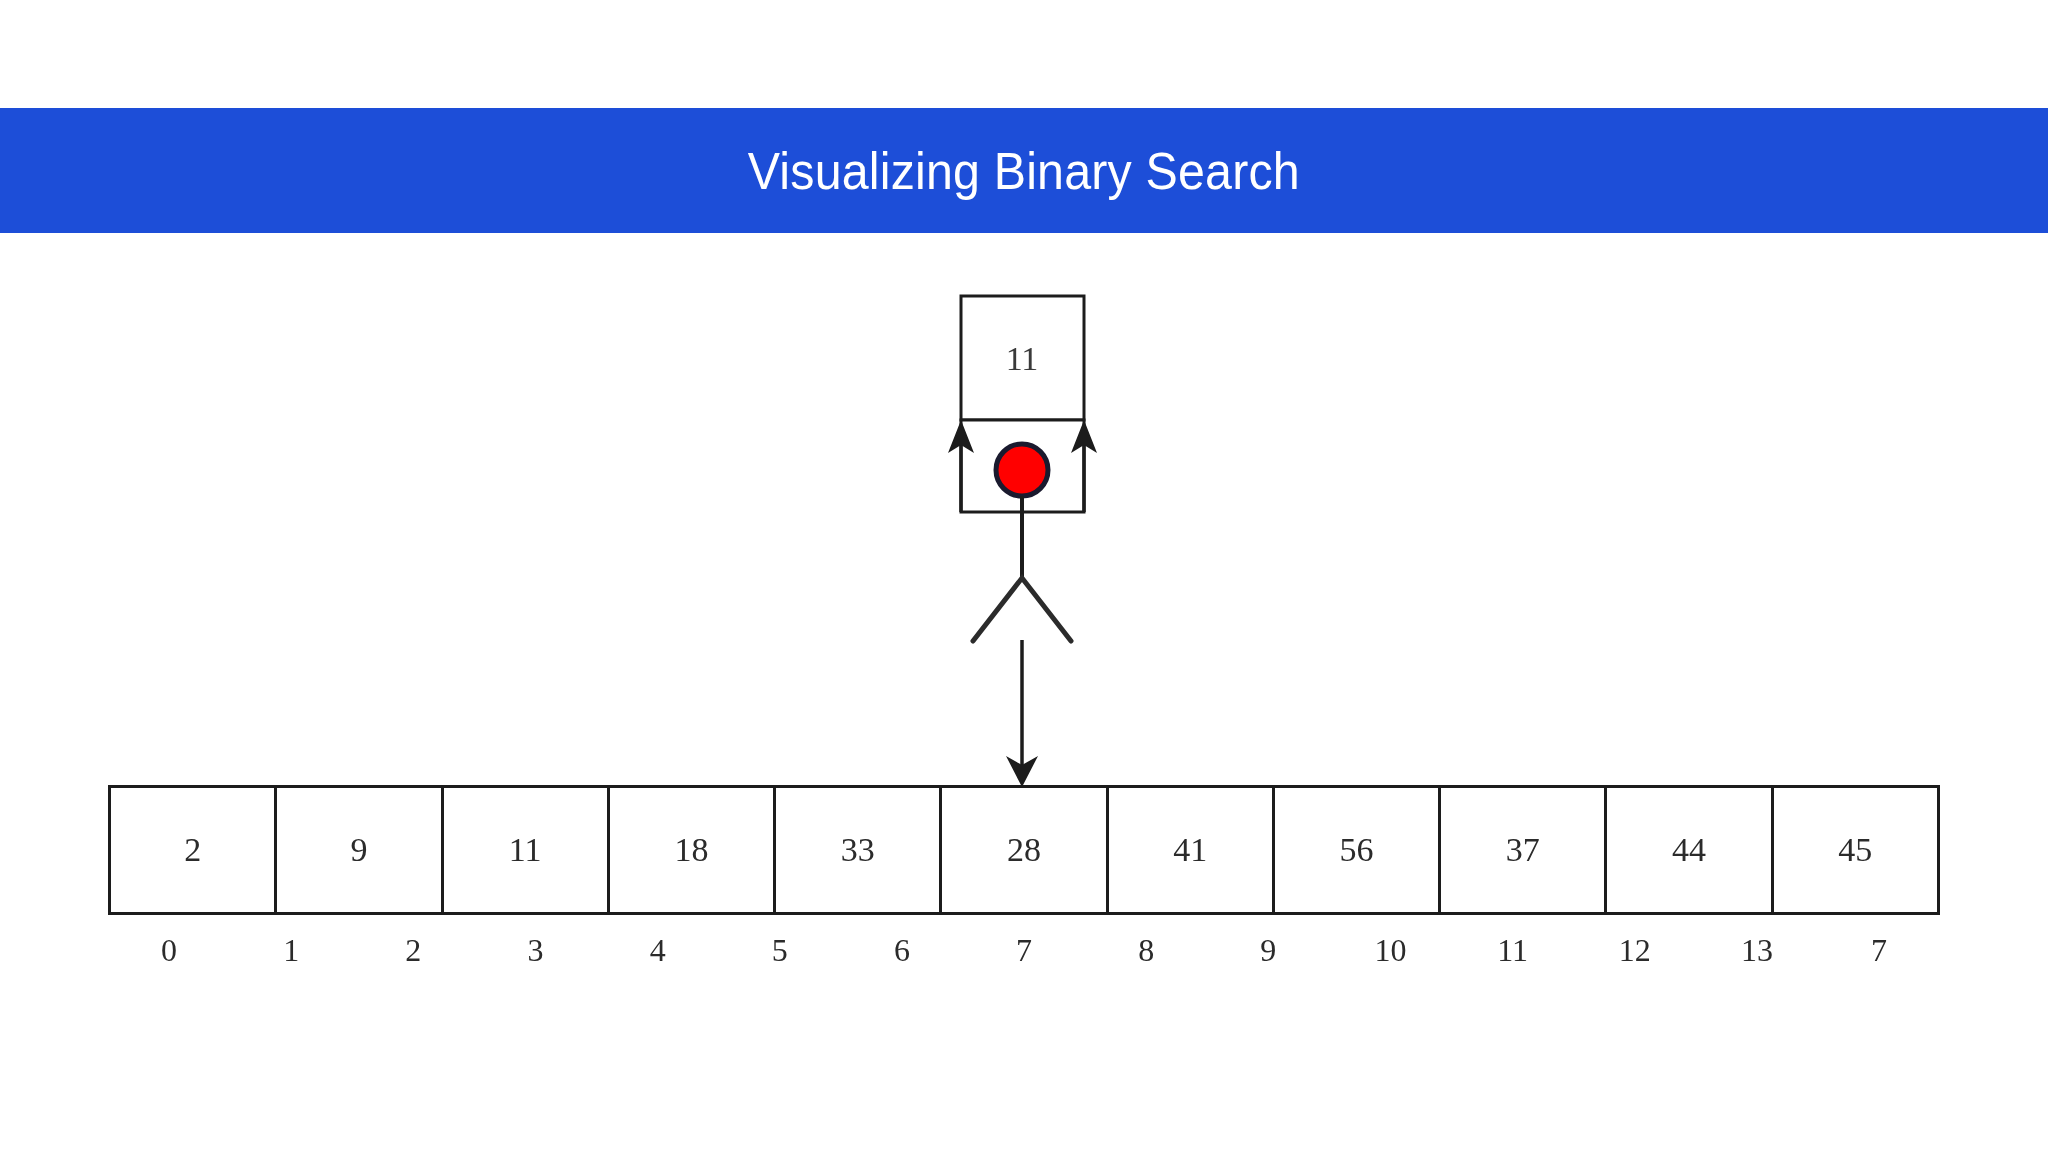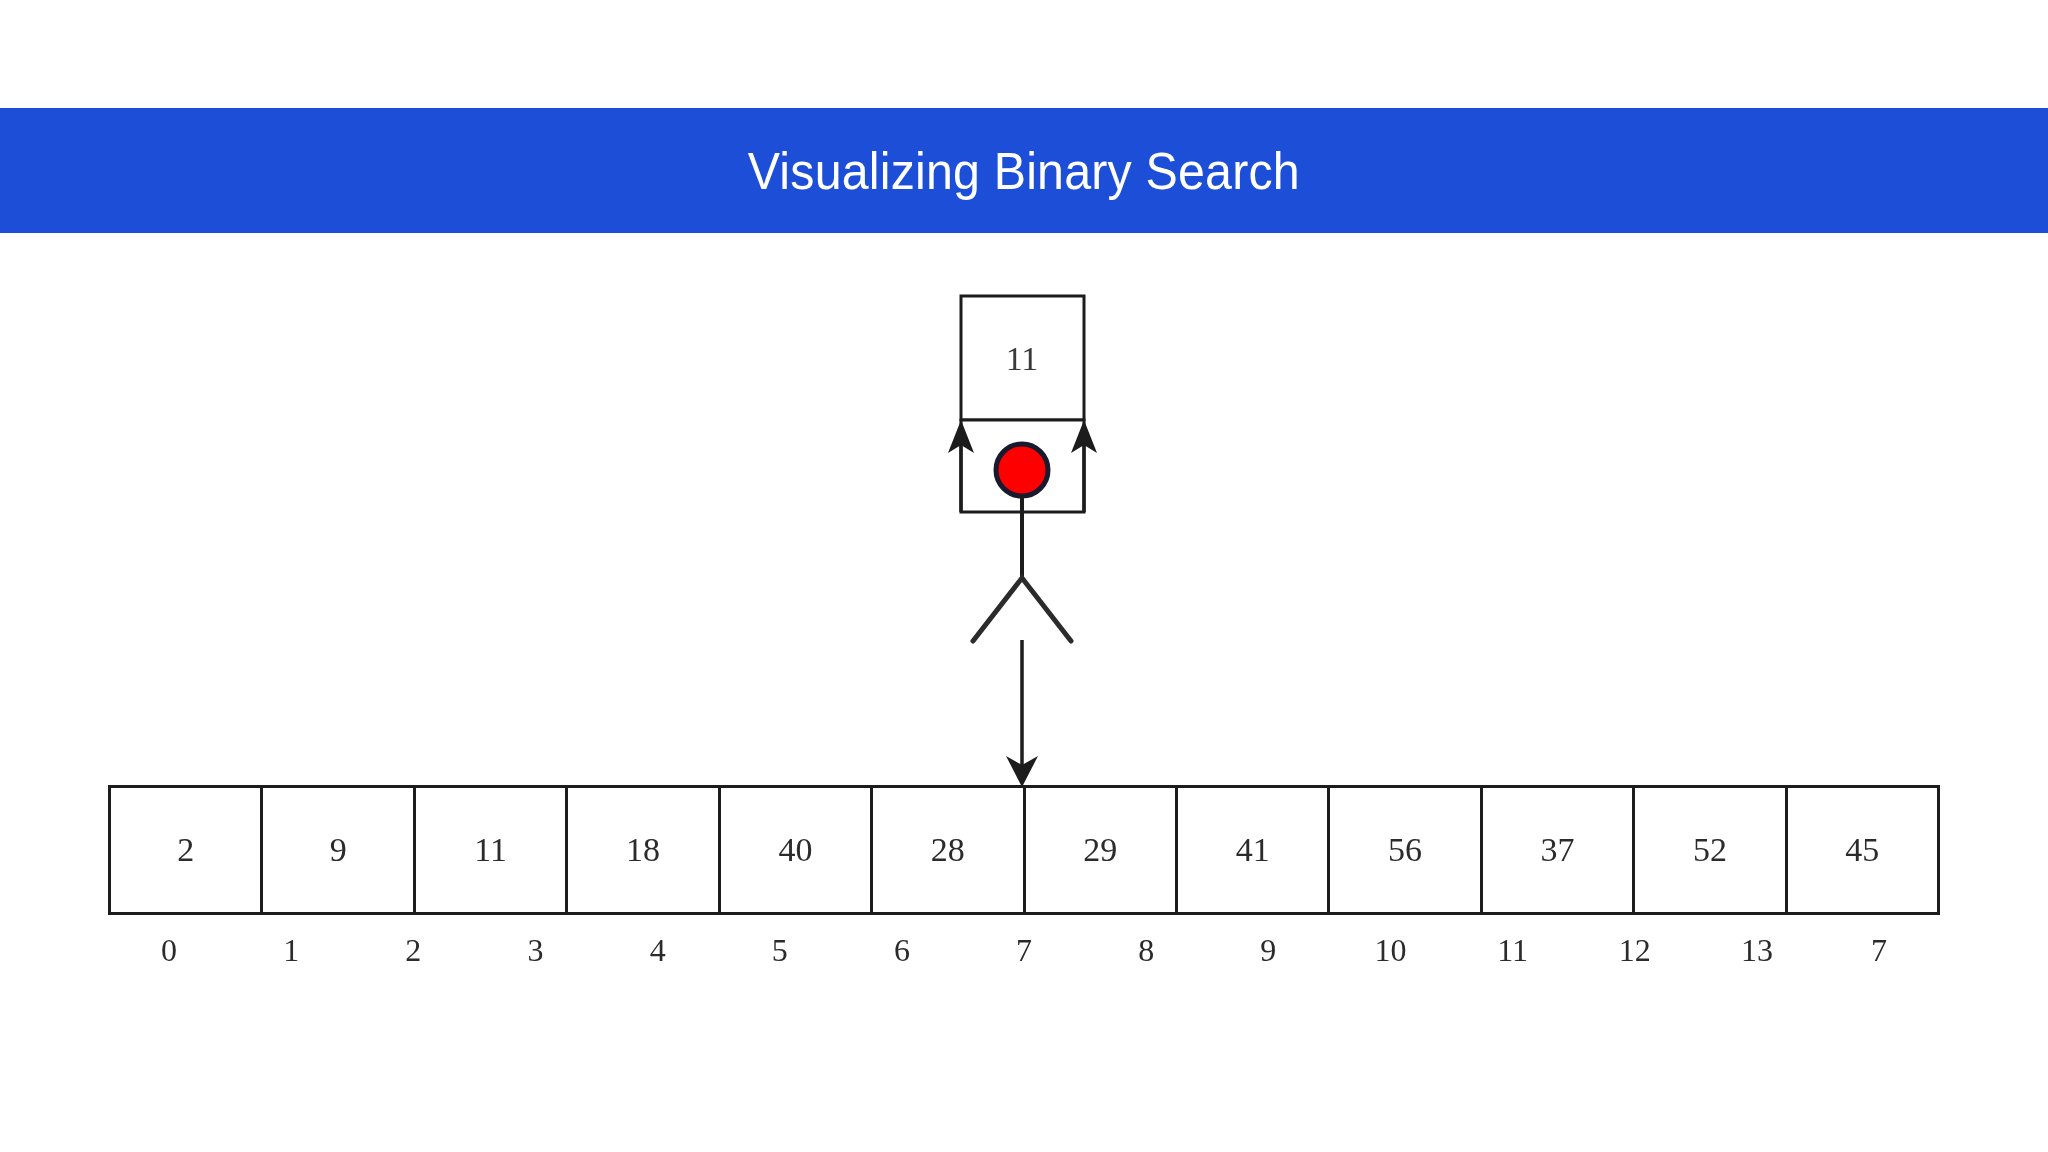--- a/index.html
+++ b/index.html
@@ -148,39 +148,36 @@
     <div class="array-cell">
       <span class="array-cell-value">9</span>
     </div>
     <div class="array-cell">
       <span class="array-cell-value">11</span>
     </div>
     <div class="array-cell">
       <span class="array-cell-value">18</span>
     </div>
     <div class="array-cell">
-      <span class="array-cell-value">40</span>
+      <span class="array-cell-value">33</span>
     </div>
     <div class="array-cell">
       <span class="array-cell-value">28</span>
     </div>
     <div class="array-cell">
-      <span class="array-cell-value">29</span>
-    </div>
-    <div class="array-cell">
       <span class="array-cell-value">41</span>
     </div>
     <div class="array-cell">
       <span class="array-cell-value">56</span>
     </div>
     <div class="array-cell">
       <span class="array-cell-value">37</span>
     </div>
     <div class="array-cell">
-      <span class="array-cell-value">52</span>
+      <span class="array-cell-value">44</span>
     </div>
     <div class="array-cell">
       <span class="array-cell-value">45</span>
     </div>
   </div>
 
 <div id="index-row">
     <div class="index-cell">
       <span class="index-label">0</span>
     </div>

